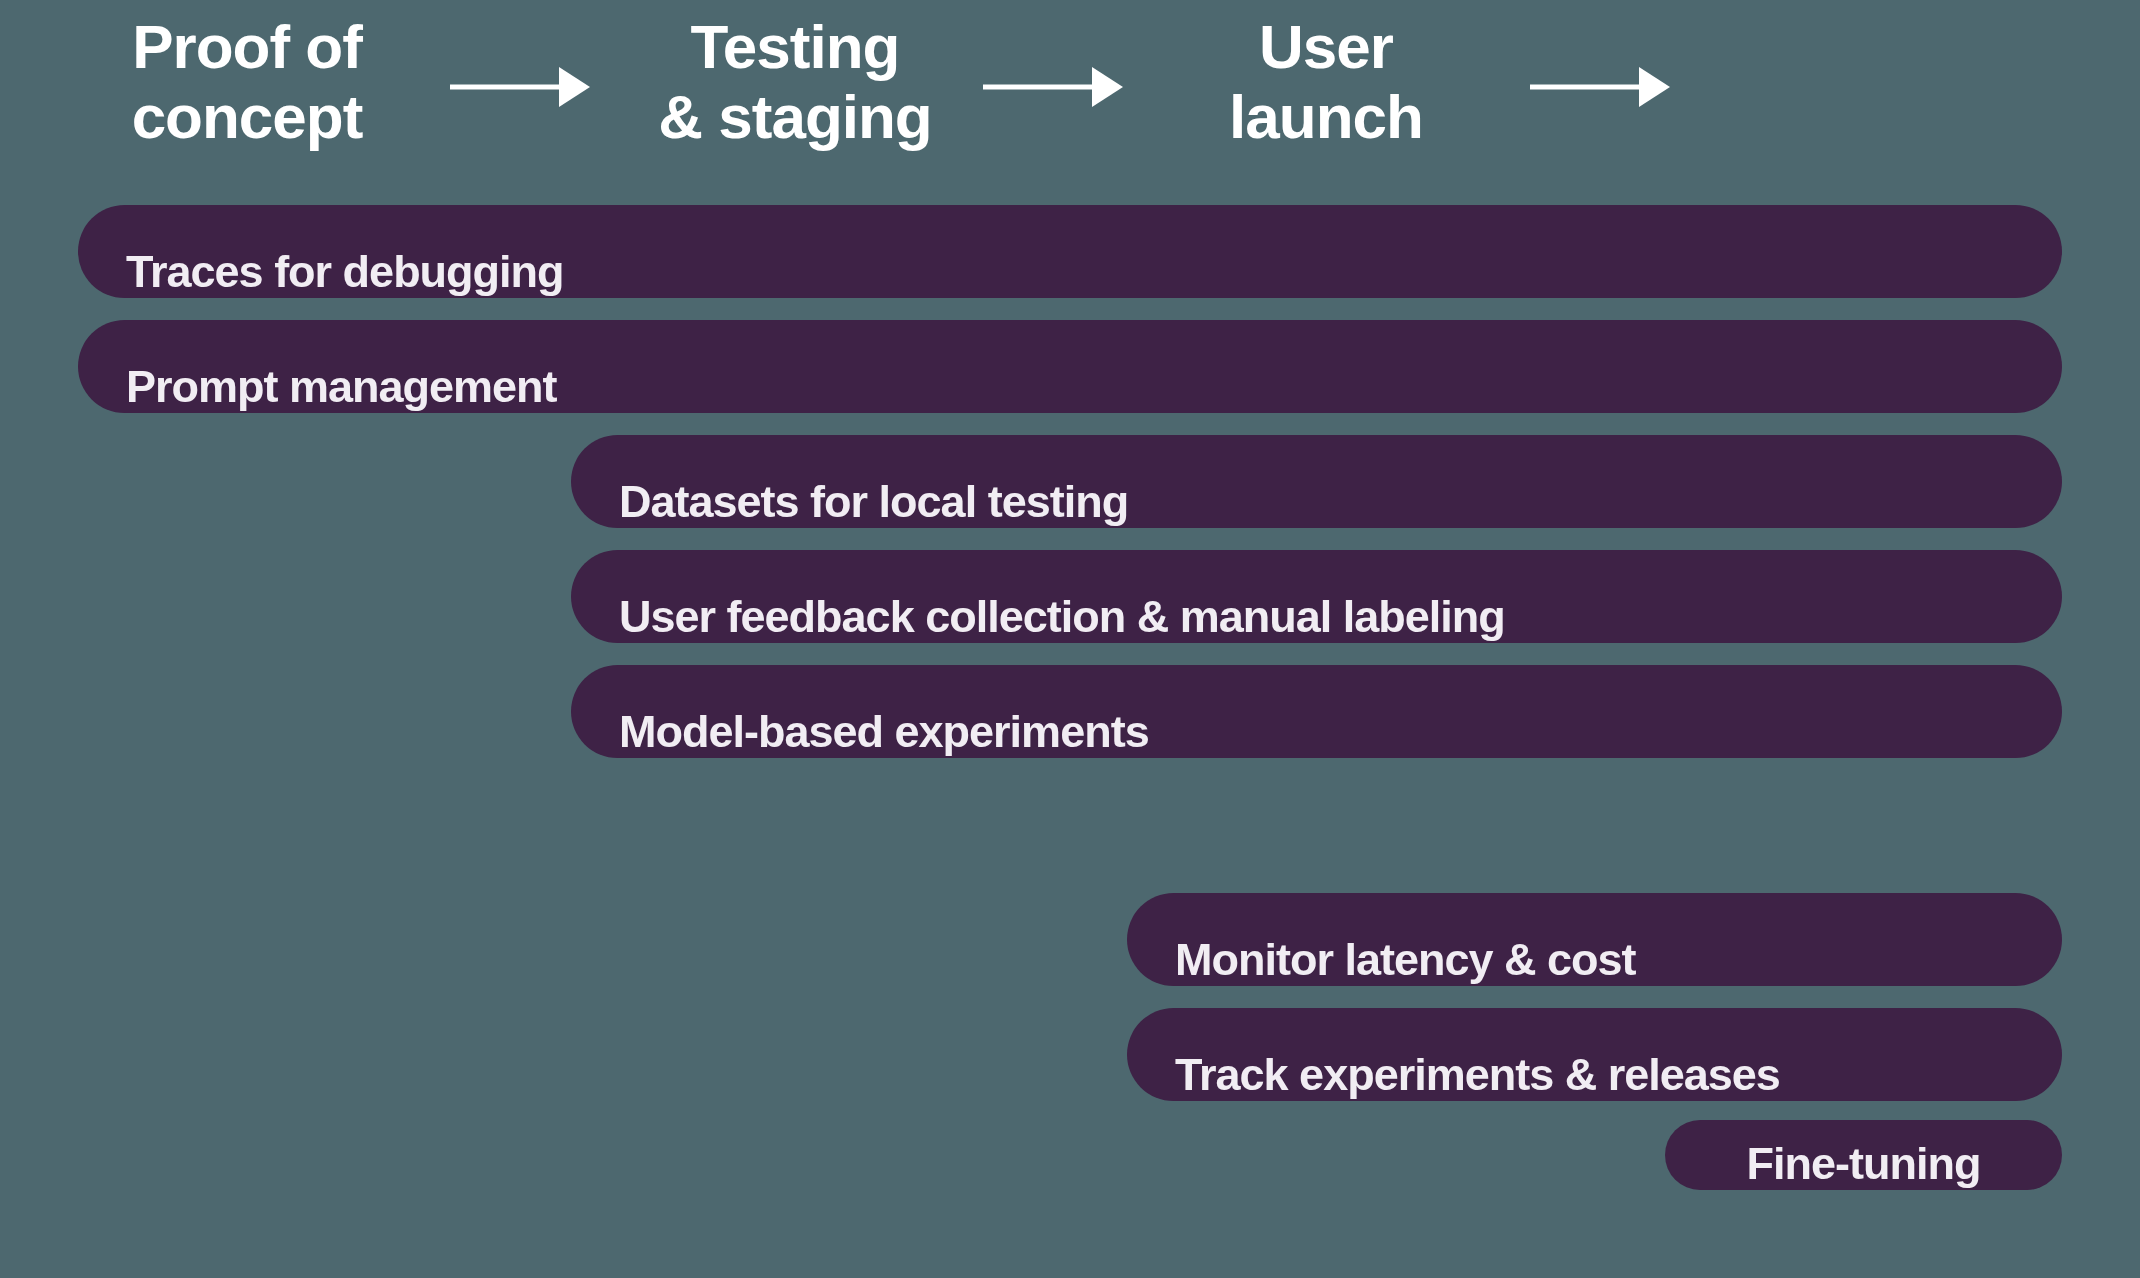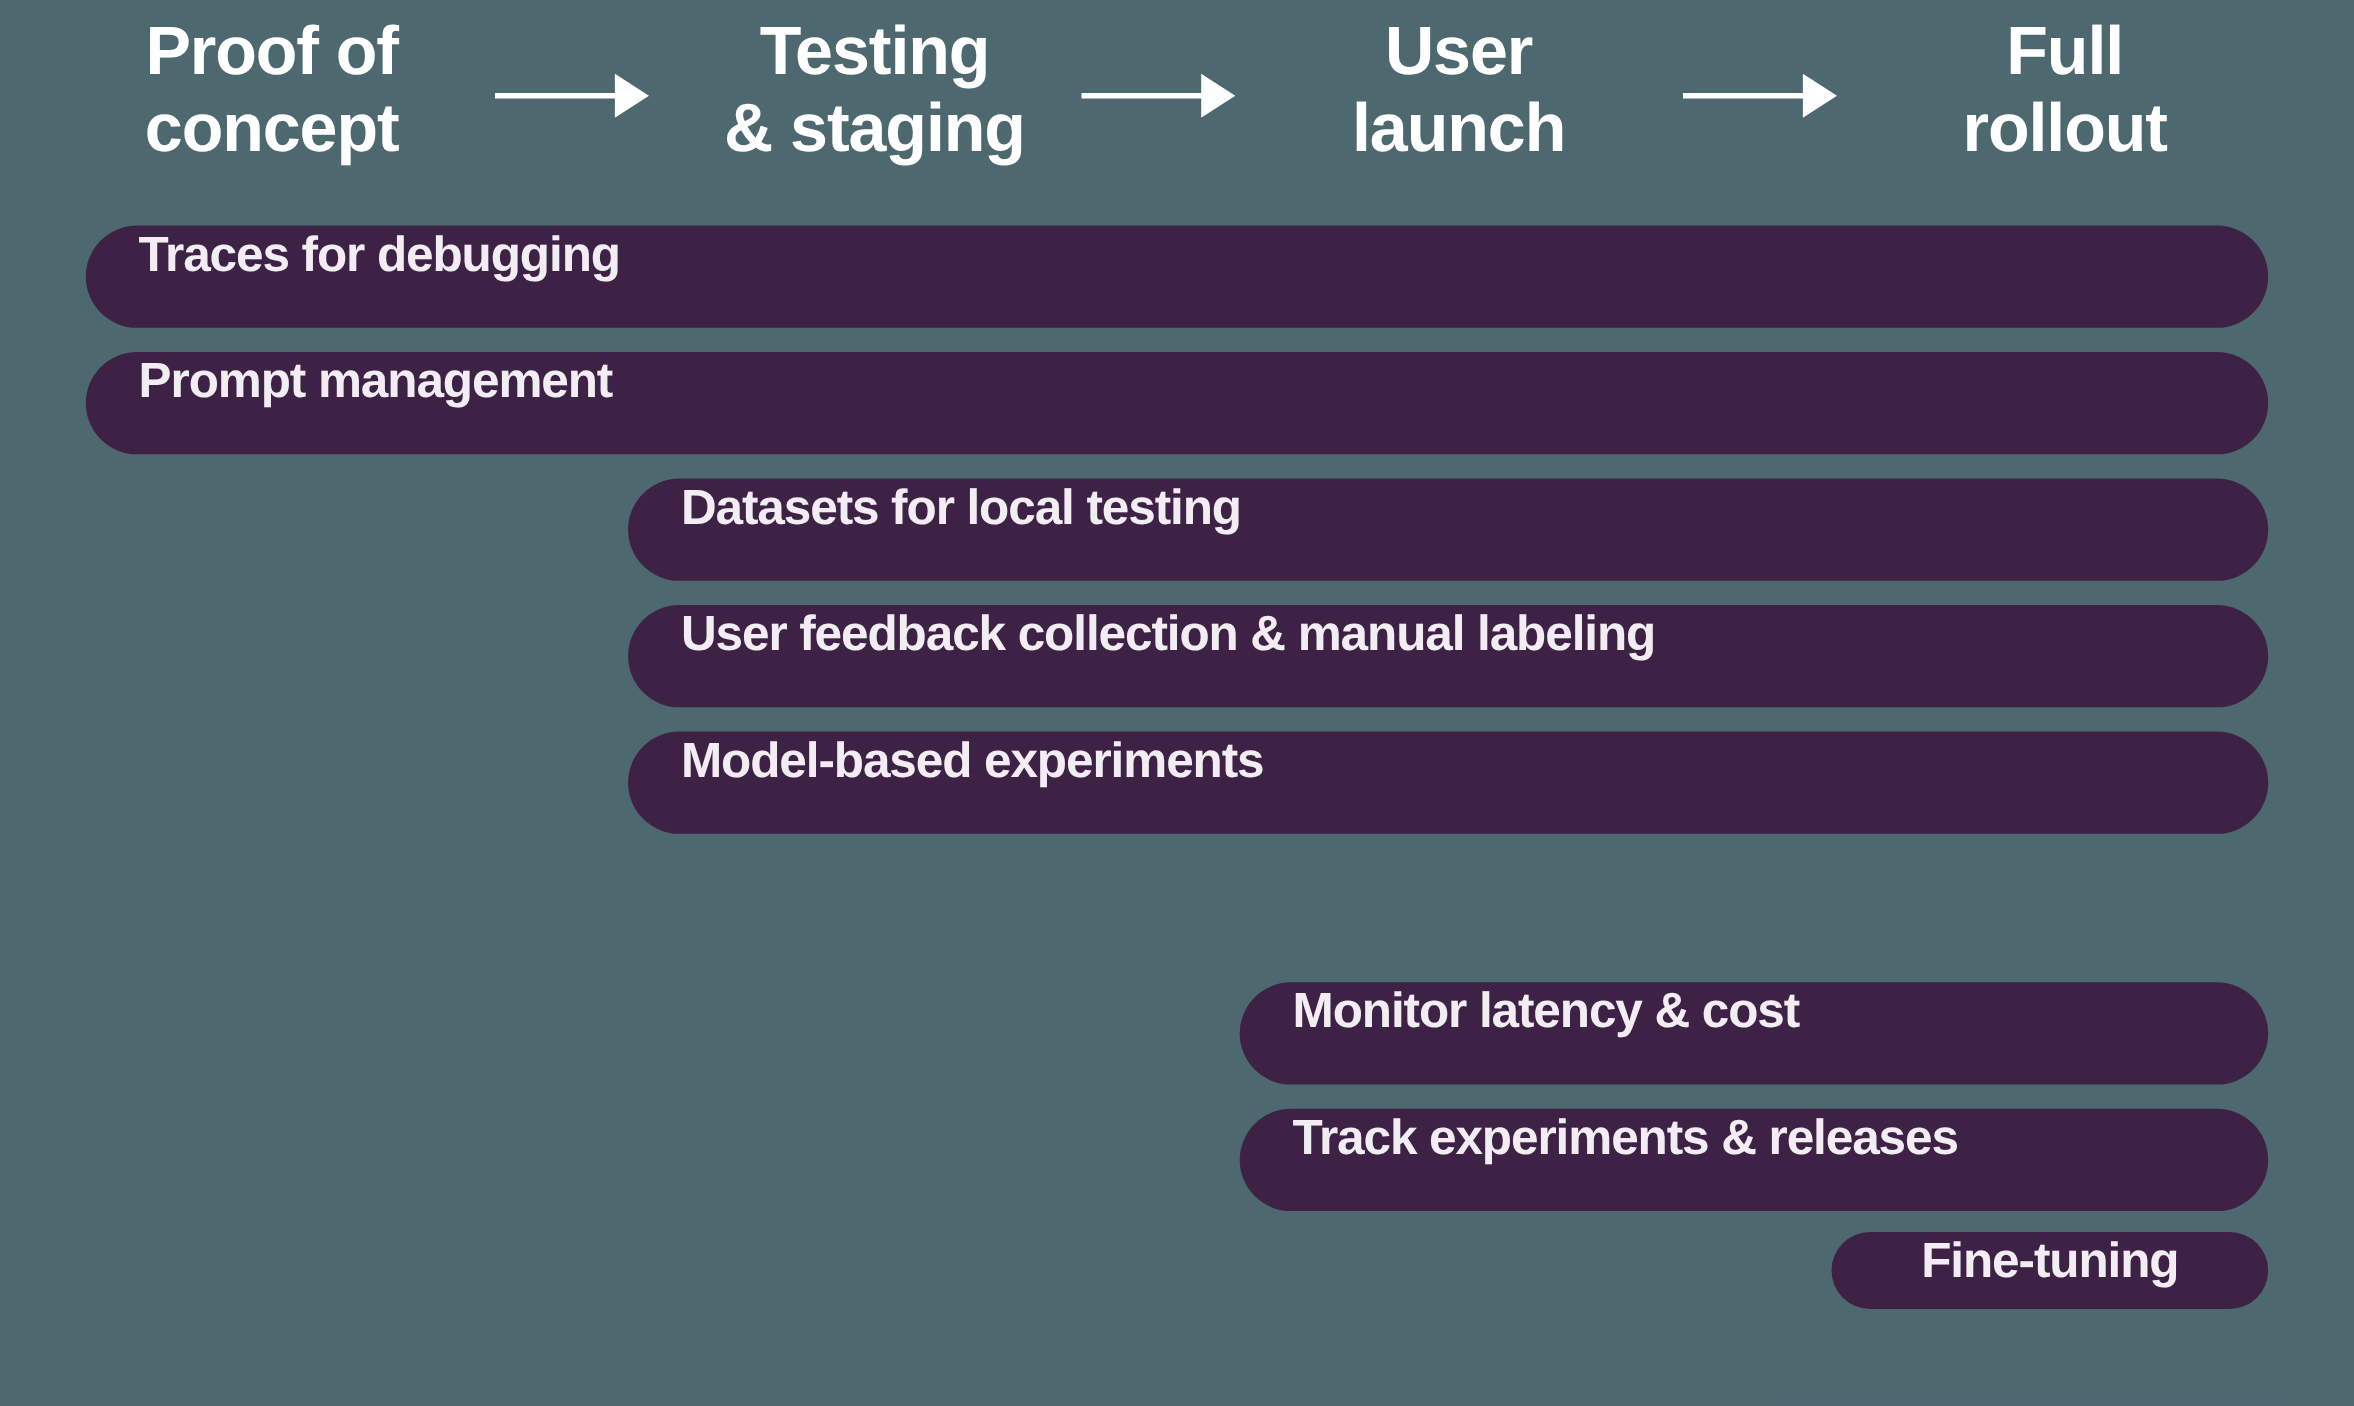--- a/index.html
+++ b/index.html
@@ -48,21 +48,21 @@
   .a2{left:983px;}
   .a3{left:1530px;}
   .arrow svg{display:block;width:100%;height:100%;}
   
   .bar{
     position:absolute;
     height:93px;
     background:var(--bar);
     border-radius:46.5px;
     display:flex;
-    align-items:flex-start;
+    align-items:flex-end;
     padding-left:48px;
     color:var(--bar-text);
     font-size:45px;
     font-weight:700;
     letter-spacing:-1px;
     white-space:nowrap;
   }
   .col-a{left:78px;  width:1984px;}
   .col-b{left:571px; width:1491px;}
   .col-c{left:1127px;width:935px;}
@@ -73,21 +73,20 @@
   .r9{top:1120px;height:70px;border-radius:45px;justify-content:center;padding-left:0;}
 </style>
 </head>
 <body>
 
 <div class="canvas">
 
   <div class="stage s1"><span>Proof of</span><br><span>concept</span></div>
   <div class="stage s2"><span>Testing</span><br><span>&amp; staging</span></div>
   <div class="stage s3"><span>User</span><br><span>launch</span></div>
-  <div class="stage s4"><span>Full</span><br><span>rollout</span></div>
 
   <div class="arrow a1">
     <svg viewBox="0 0 140 40" xmlns="http://www.w3.org/2000/svg">
         <line x1="0" y1="20" x2="112" y2="20" stroke="currentColor" stroke-width="5"></line>
         <polygon points="109,0 140,20 109,40" fill="currentColor"></polygon>
       </svg>
   </div>
   <div class="arrow a2">
     <svg viewBox="0 0 140 40" xmlns="http://www.w3.org/2000/svg">
         <line x1="0" y1="20" x2="112" y2="20" stroke="currentColor" stroke-width="5"></line>

